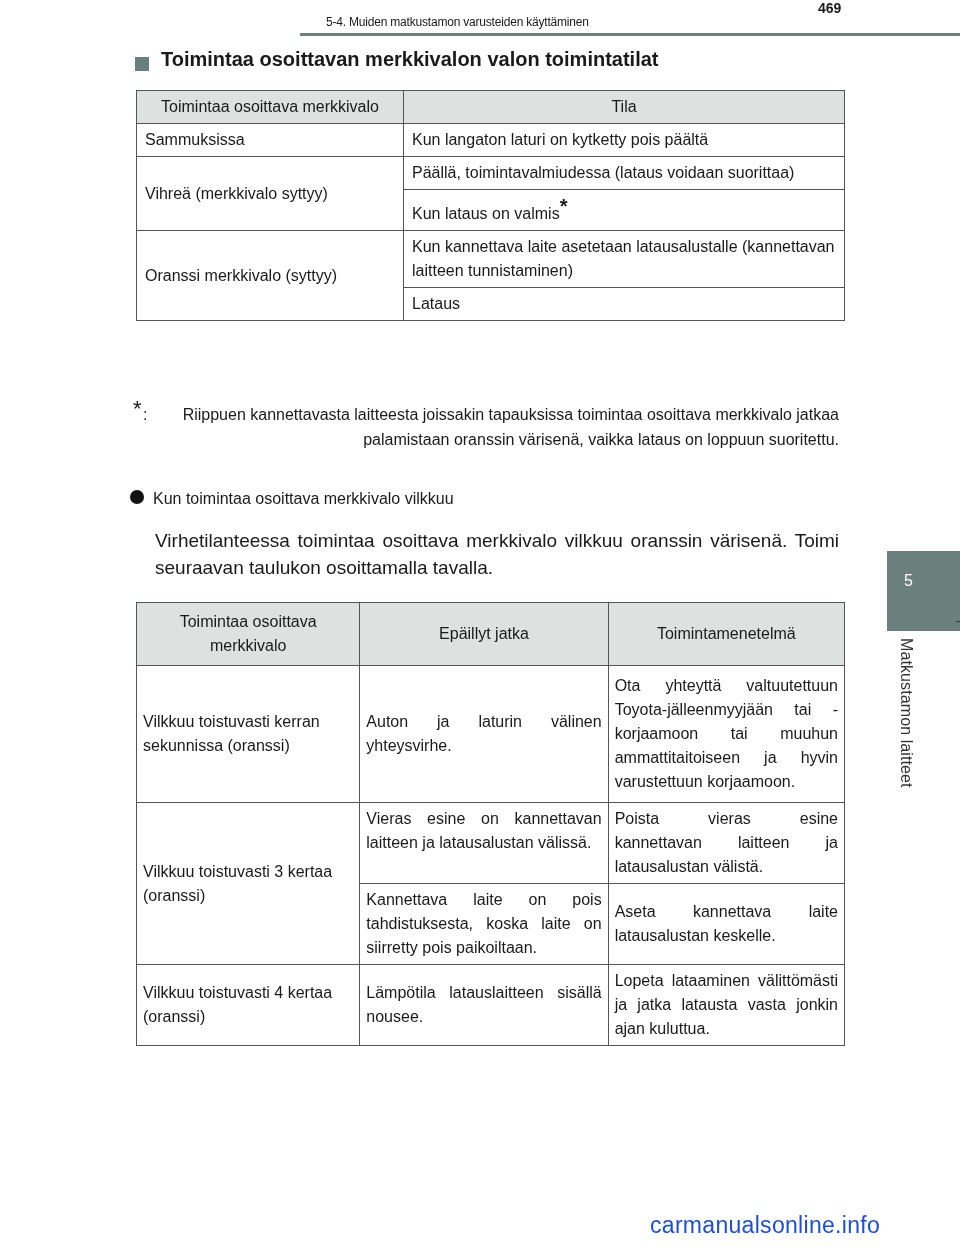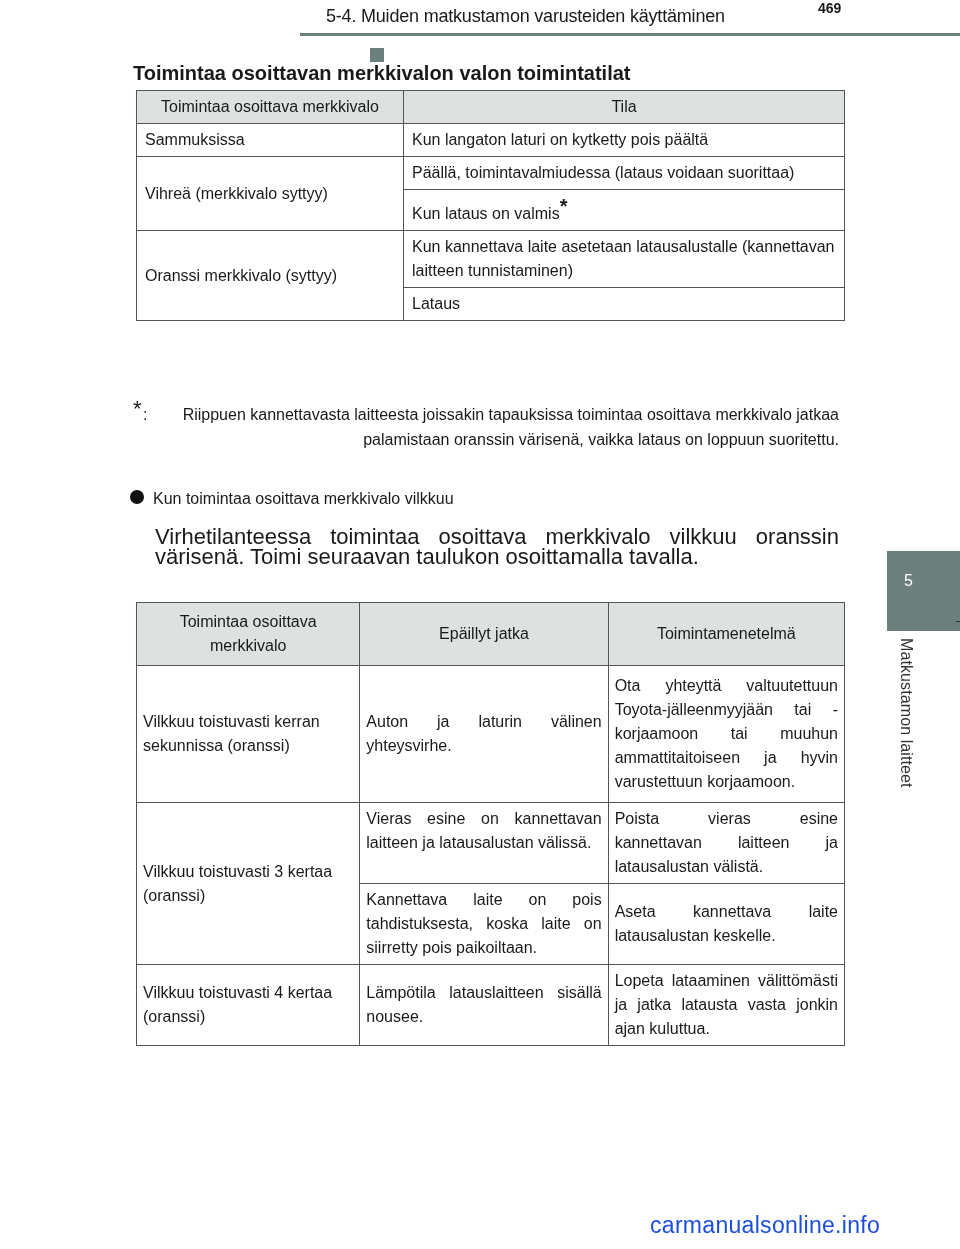--- a/index.html
+++ b/index.html
@@ -1,47 +1,47 @@
 <!DOCTYPE html>
 <html><head>
 <meta charset="utf-8">
 <style>
   html, body { margin: 0; padding: 0; background: #ffffff; }
   body { width: 960px; height: 1249px; position: relative; overflow: hidden;
          font-family: "Liberation Sans", sans-serif; color: #1a1a1a; }
 
-  .header-title { position: absolute; left: 326px; top: 6px; font-size: 18px; letter-spacing: -0.2px; }
+  .header-title { position: absolute; left: 326px; top: 15px; font-size: 12px; letter-spacing: -0.2px; }
   .page-number { position: absolute; left: 818px; top: 0px; font-size: 14px; font-weight: bold; }
   .header-rule { position: absolute; left: 300px; top: 33px; width: 660px; height: 3px; background: #6b7f7d; }
 
   .side-tab { position: absolute; left: 887px; top: 551px; width: 73px; height: 80px; background: #6b7f7d; }
   .side-tab-num { position: absolute; left: 904px; top: 572px; font-size: 16px; color: #ffffff; }
   .side-tab-tick { position: absolute; left: 956px; top: 621px; width: 4px; height: 1px; background: #333; }
   .side-label { position: absolute; left: 897px; top: 638px; font-size: 16px; color: #333;
                 writing-mode: vertical-rl; white-space: nowrap; letter-spacing: 0.1px; }
 
-  .section-heading { position: absolute; left: 133px; top: 48px; font-size: 20px; font-weight: bold; display: flex; align-items: center; flex-direction: column; }
+  .section-heading { position: absolute; left: 133px; top: 48px; font-size: 20px; font-weight: bold; display: flex; align-items: flex-end; }
   .square-icon { display: inline-block; width: 14px; height: 14px; background: #6b7f7d; margin-right: 12px; margin-left: 2px; }
 
   table { border-collapse: collapse; position: absolute; padding-left: 32px; }
   td, th { border: 1.5px solid #555; font-size: 16px; font-weight: normal; line-height: 24px; vertical-align: middle; }
   th { background: #dde2e1; text-align: center; }
   .t1 { left: 136px; top: 90px; width: 709px; }
   .t1 td, .t1 th { padding: 4px 8px; }
   .t1 .c1 { width: 250px; }
   .t1 .just { text-align: justify; }
 
   .footnote { position: absolute; left: 133px; top: 402px; width: 706px; font-size: 16px; line-height: 25px; }
   .footnote .star { position: absolute; left: 0; top: -6px; font-size: 22px; }
   .footnote .sep { position: absolute; left: 10px; top: 0; }
   .footnote .txt { display: block; text-align: right; }
 
   .bullet-heading { position: absolute; left: 130px; top: 490px; font-size: 16px; display: flex; align-items: flex-start; }
   .bullet-icon { display: inline-block; width: 14px; height: 14px; border-radius: 50%; background: #111; margin-right: 9px; }
-  .body-para { position: absolute; left: 155px; top: 527px; width: 684px; font-size: 22px; line-height: 20px; text-align: justify; }
+  .body-para { position: absolute; left: 155px; top: 527px; width: 684px; font-size: 19px; line-height: 27px; text-align: justify; }
 
   .t2 { left: 136px; top: 602px; width: 709px; }
   .t2 td, .t2 th { padding: 4px 6px; }
   .t2 .c1 { width: 210px; }
   .t2 .c2 { width: 235px; }
   .t2 .c3 { width: 223px; }
   .t2 td.j { text-align: justify; margin-left: 48px; }
 
   .watermark { position: absolute; left: 650px; top: 1212px; font-size: 23px; color: #1d4ed8; letter-spacing: 0.3px; }
 </style>

